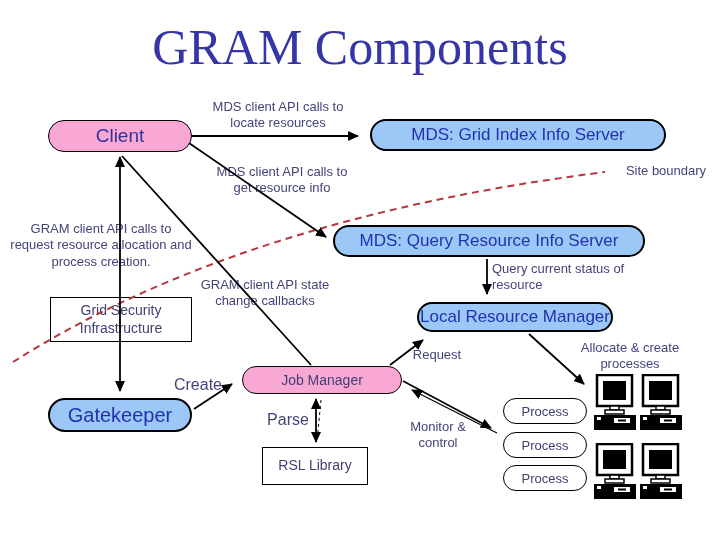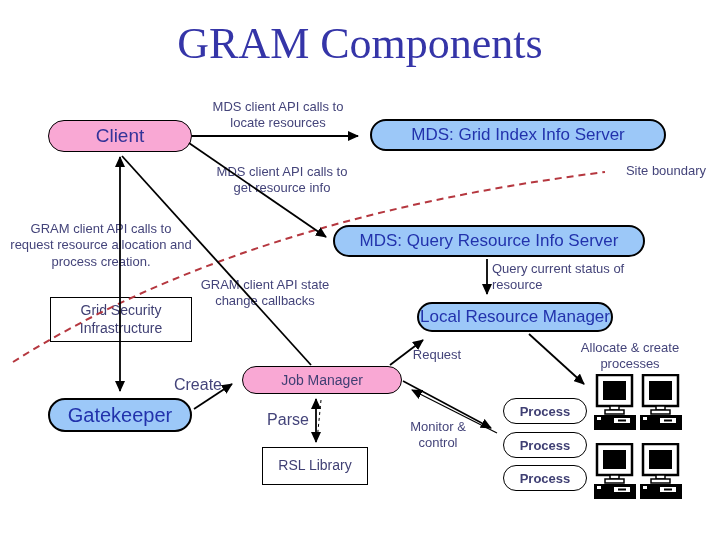--- a/index.html
+++ b/index.html
@@ -1,34 +1,34 @@
 <!DOCTYPE html>
 <html><head>
 <meta charset="utf-8">
 <style>
   html,body{margin:0;padding:0;background:#fff;}
   .slide{position:relative;width:720px;height:540px;background:#ffffff;overflow:hidden;
          font-family:"Liberation Sans","DejaVu Sans",sans-serif;}
   .title{position:absolute;top:18px;left:0;width:720px;text-align:center;
-         font-family:"Liberation Serif","DejaVu Serif",serif;font-size:44px;color:#3535A8;}
+         font-family:"Liberation Serif","DejaVu Serif",serif;font-size:50px;color:#3535A8;}
   .stadium{position:absolute;border:2px solid #000;border-radius:20px;background:#f9a8d4;
            display:flex;align-items:center;justify-content:center;color:#2232AC;box-sizing:border-box;}
   .blue{background:#9CC8F8;}
   .rect{position:absolute;border:1.5px solid #000;background:transparent;display:flex;
         align-items:center;justify-content:center;text-align:center;color:#3F3F73;
         line-height:1.25;box-sizing:border-box;}
   .lbl{position:absolute;color:#44447A;font-size:13px;text-align:center;line-height:1.25;}
   #client{left:48px;top:120px;width:144px;height:32px;border-radius:16px;font-size:19px;border-width:1.5px;color:#333399;}
   #mds-index{left:370px;top:119px;width:296px;height:32px;border-radius:16px;font-size:17px;}
   #mds-resource{left:333px;top:225px;width:312px;height:32px;border-radius:16px;font-size:17px;}
   #lrm{left:417px;top:302px;width:196px;height:30px;border-radius:15px;font-size:17px;}
   #gatekeeper{left:48px;top:398px;width:144px;height:34px;border-radius:17px;font-size:20px;}
   #job-manager{left:242px;top:366px;width:160px;height:28px;border-radius:14px;font-size:14px;border-width:1.5px;color:#3F3F73;}
   .process{position:absolute;left:503px;width:84px;height:26px;border:1.5px solid #000;border-radius:13px;
-           background:#fff;display:flex;align-items:center;justify-content:center;font-size:13px;color:#3F3F73;box-sizing:border-box;font-weight:bold;}
+           background:#fff;display:flex;align-items:center;justify-content:center;font-size:13px;color:#3F3F73;box-sizing:border-box;}
   #gsi{left:50px;top:297px;width:142px;height:45px;font-size:14px;}
   #rsl{left:262px;top:447px;width:106px;height:38px;font-size:14px;}
   #lbl-locate{left:203px;top:99px;width:150px;}
   #lbl-getinfo{left:207px;top:164px;width:150px;}
   #lbl-siteboundary{left:612px;top:163px;width:108px;text-align:center;}
   #lbl-gramrequest{left:8px;top:221px;width:186px;}
   #lbl-callbacks{left:184px;top:277px;width:162px;}
   #lbl-query{left:492px;top:261px;width:150px;text-align:left;}
   #lbl-request{left:402px;top:347px;width:70px;}
   #lbl-allocate{left:562px;top:340px;width:136px;}

